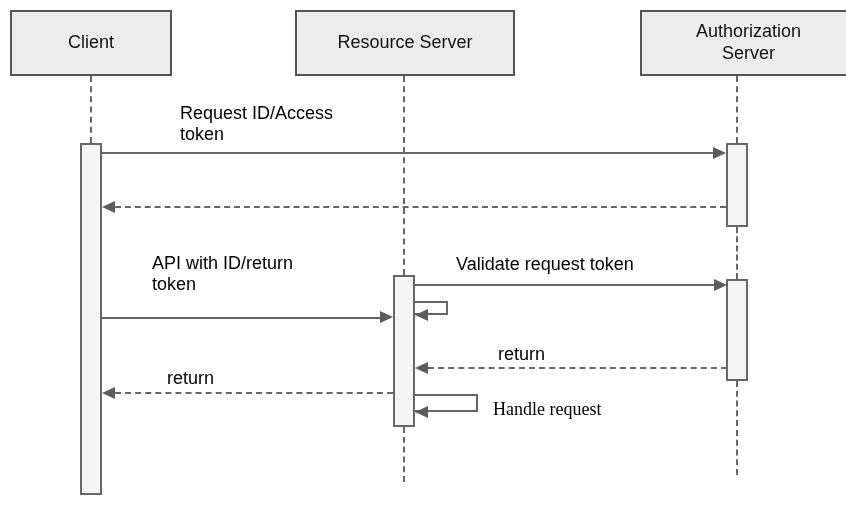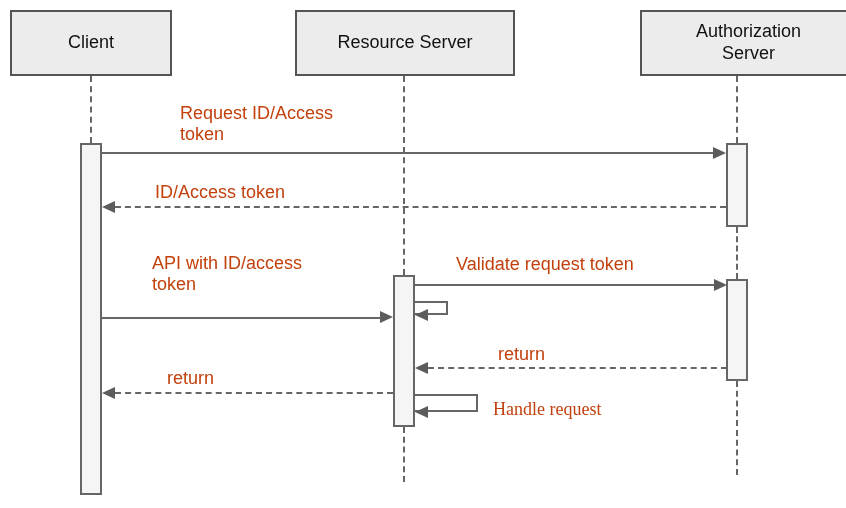--- a/index.html
+++ b/index.html
@@ -24,21 +24,21 @@
   .arrowhead { position:absolute; width:0; height:0;
     border-top:6px solid transparent; border-bottom:6px solid transparent; }
   .arrowhead.right { border-left:13px solid #5c5c5c; }
   .arrowhead.left  { border-right:13px solid #5c5c5c; }
   .self-loop {
     position:absolute; box-sizing:border-box;
     border:2px solid #666666; border-left:none; background:transparent;
   }
   .msg-label {
     position:absolute; font-size:18px; line-height:21px;
-    white-space:pre-line; color:#c2410c;
+    white-space:pre-line; color:#000000;
   }
   .actor-label { display:block; }
   .actor-label.narrow { max-width:125px; }
 </style>
 </head>
 <body>
 
 <div class="canvas">
 
   <div class="actor" style="left:295px; top:10px; width:220px;">
@@ -61,25 +61,24 @@
   <div class="activation" style="left:80px;  top:143px; height:352px;"></div>
   <div class="activation" style="left:393px; top:275px; height:152px;"></div>
   <div class="activation" style="left:726px; top:143px; height:84px;"></div>
   <div class="activation" style="left:726px; top:279px; height:102px;"></div>
 
   <div class="msg-label" style="left:180px; top:103px;">Request ID/Access
 token</div>
   <div class="msg-line" style="left:102px; top:152px; width:611px;"></div>
   <div class="arrowhead right" style="left:713px; top:147px;"></div>
 
-  <div class="msg-label" style="left:155px; top:182px;">ID/Access token</div>
   <div class="msg-line dashed" style="left:115px; top:206px; width:611px;"></div>
   <div class="arrowhead left" style="left:102px; top:201px;"></div>
 
-  <div class="msg-label" style="left:152px; top:253px;">API with ID/access
+  <div class="msg-label" style="left:152px; top:253px;">API with ID/return
 token</div>
   <div class="msg-line" style="left:102px; top:317px; width:278px;"></div>
   <div class="arrowhead right" style="left:380px; top:311px;"></div>
 
   <div class="msg-label" style="left:456px; top:254px;">Validate request token</div>
   <div class="msg-line" style="left:415px; top:284px; width:299px;"></div>
   <div class="arrowhead right" style="left:714px; top:279px;"></div>
 
   <div class="self-loop" style="left:415px; top:301px; width:33px; height:14px;"></div>
   <div class="arrowhead left" style="left:415px; top:309px;"></div>

